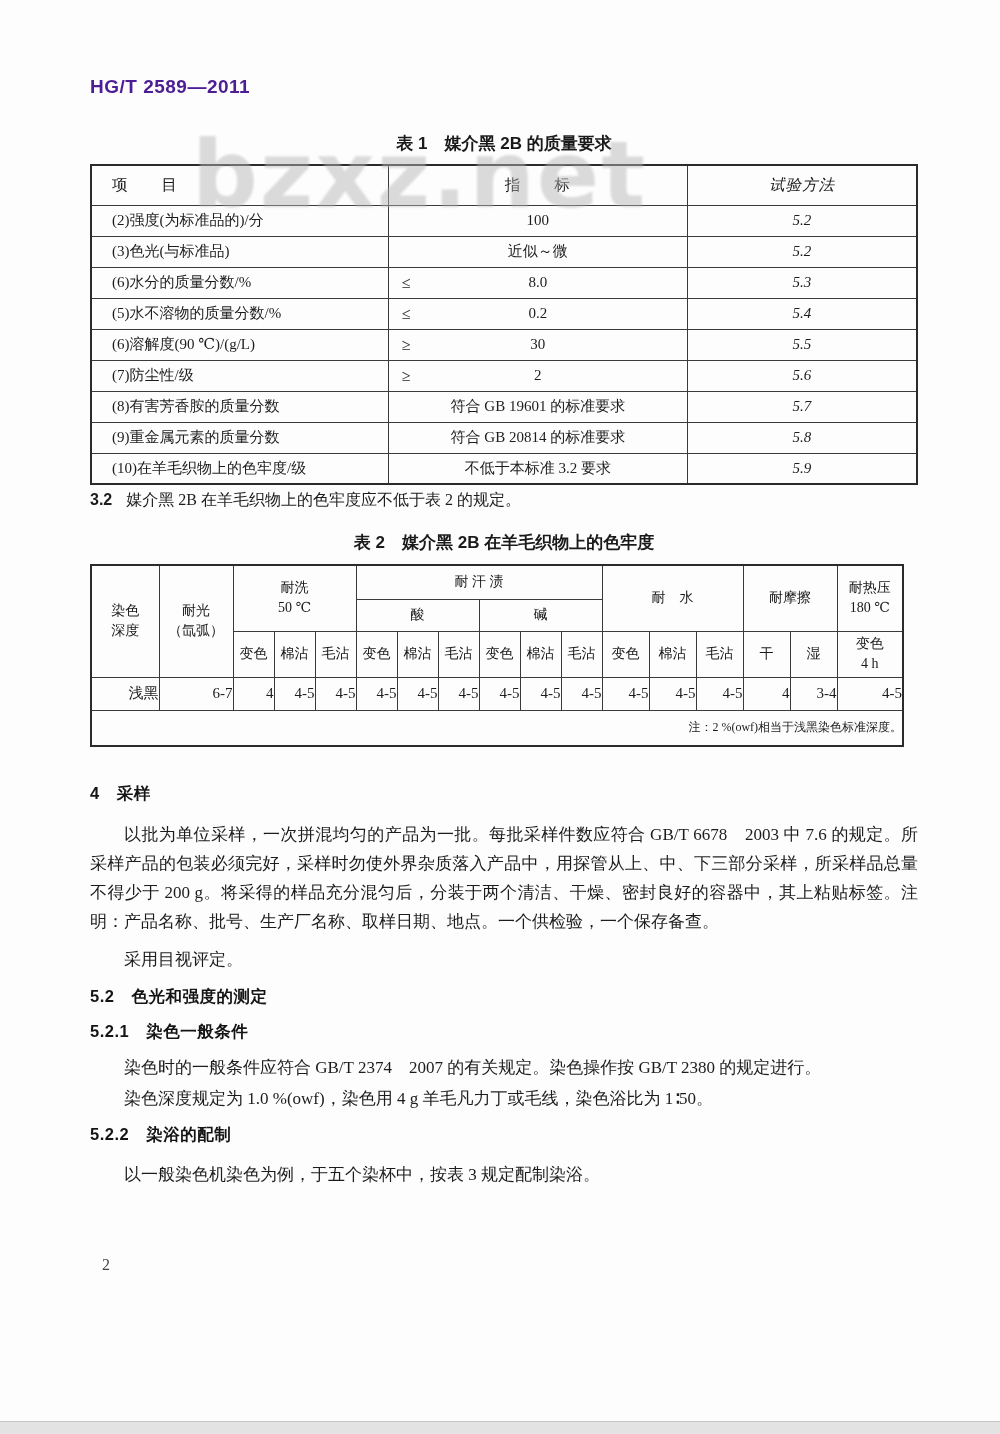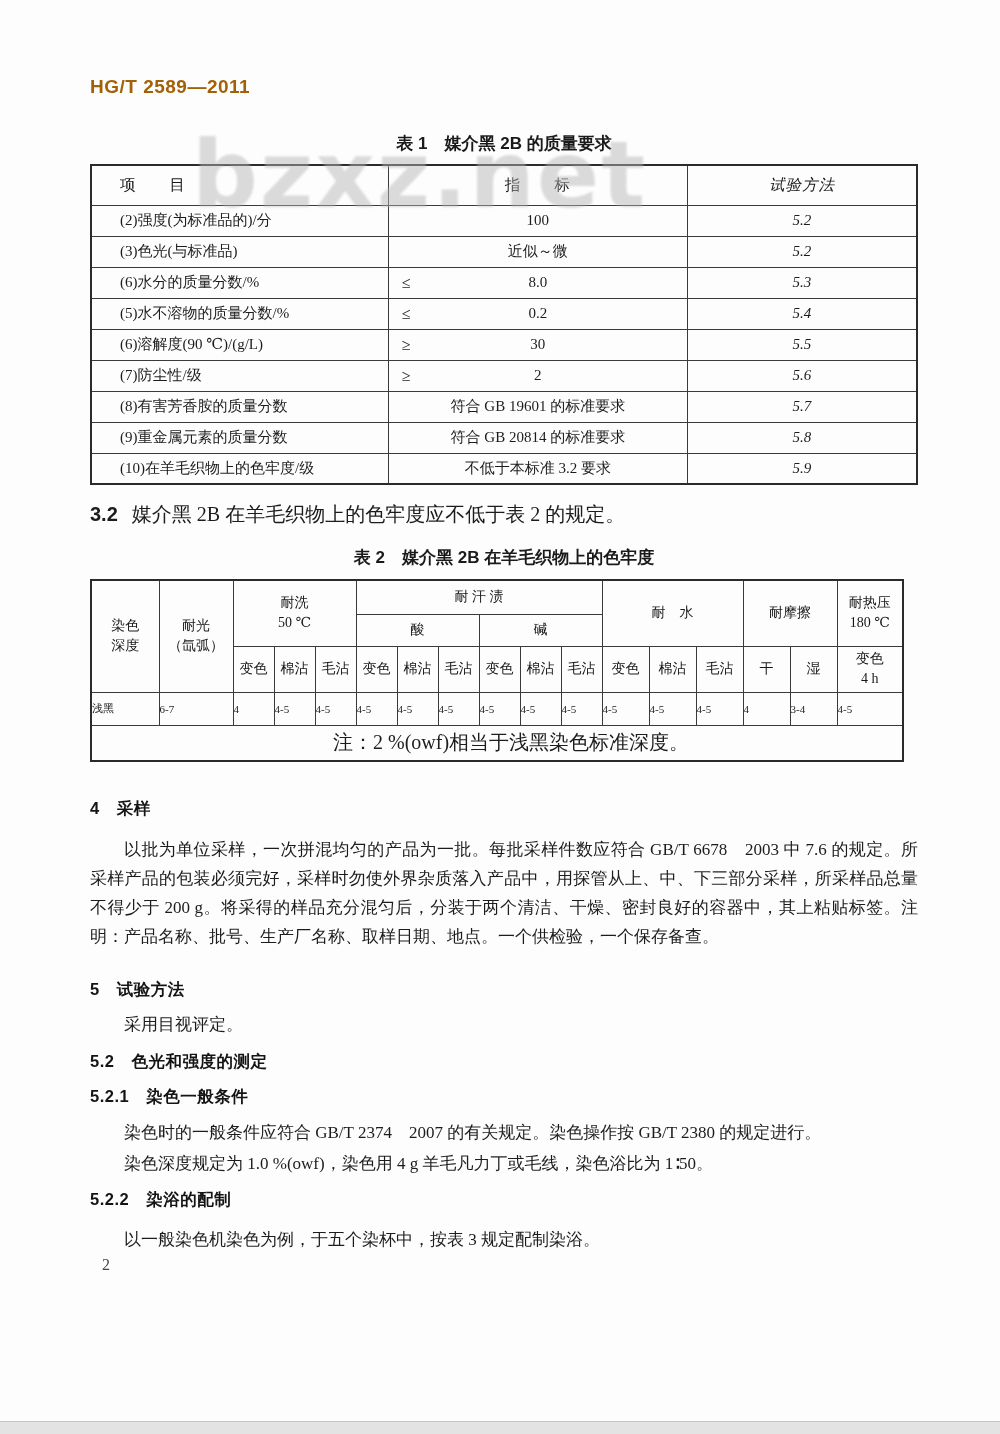--- a/index.html
+++ b/index.html
@@ -10,69 +10,69 @@
     font-family:"Liberation Serif","DejaVu Serif",serif;
     color:#1d1d1d;
     position:relative;
     overflow:hidden;
   }
   .page { position:relative; width:1000px; height:1434px; }
   .content { padding:76px 82px 0 90px; position:relative; z-index:2; }
 
   .doc-code {
     font-family:"Liberation Sans","DejaVu Sans",sans-serif;
-    font-weight:bold; font-size:19px; color:#a16207; letter-spacing:0.5px;
+    font-weight:bold; font-size:19px; color:#4c1d95; letter-spacing:0.5px;
   }
 
   .tbl-title {
     text-align:center; font-weight:bold; font-size:17px;
     font-family:"Liberation Sans","DejaVu Sans",sans-serif;
     color:#1a1a1a;
   }
   .t1-title { margin-top:34px; }
   .t2-title { margin-top:17px; }
 
   table { border-collapse:collapse; background:transparent; }
   th, td { border:1px solid #3a3a3a; }
 
   
   .table1 { margin-top:9px; width:828px; border:2px solid #2b2b2b; table-layout:fixed; }
   .table1 th {
     height:40px; font-size:15.5px; font-weight:normal; text-align:center;
     letter-spacing:1px; color:#181818;
   }
   .table1 td { height:31px; font-size:15px; color:#1c1c1c; }
-  .table1 .c-item { width:36%; text-align:left; padding-left:28px; }
+  .table1 .c-item { width:36%; text-align:left; padding-left:20px; }
   .table1 .c-ind  { width:36.2%; text-align:center; position:relative; }
   .table1 .c-meth { width:27.8%; text-align:center;font-style:italic; }
   .table1 .op {
     position:absolute; left:13px; top:50%; transform:translateY(-50%);
     font-size:16px;
   }
 
   
   .table2 { margin-top:10px; width:812px; border:2px solid #2b2b2b; table-layout:fixed; }
   .table2 th {
     font-size:14px; font-weight:normal; text-align:center; color:#181818;
     line-height:1.45;
   }
-  .table2 td { font-size:11px; text-align:left; color:#1c1c1c; }
+  .table2 td { font-size:15px; text-align:right; color:#1c1c1c; }
   .table2 .r1 th { height:34px; }
   .table2 .r2 th { height:32px; }
   .table2 .r3 th { height:46px; }
   .table2 .r-data td { height:33px; }
-  .table2 .r-note td { height:36px; text-align:center; padding-left:28px; font-size:20px; }
+  .table2 .r-note td { height:36px; text-align:right; padding-left:28px; font-size:12px; }
   .pre { white-space:pre-line; }
 
   
   .para {
     font-size:17px; line-height:29px; text-align:justify;
     text-indent:2em; color:#1c1c1c;
   }
-  .line-3-2 { margin-top:15px; font-size:20px; }
+  .line-3-2 { font-size:16px; }
   .line-3-2 .num {
     font-family:"Liberation Sans","DejaVu Sans",sans-serif;
     font-weight:bold; margin-right:14px;
   }
   .heading {
     font-family:"Liberation Sans","DejaVu Sans",sans-serif;
     font-weight:bold; font-size:16.5px; color:#141414; letter-spacing:0.5px;
   }
   .h4   { margin-top:36px; }
   .p4   { margin-top:15px; }
@@ -260,21 +260,20 @@
         </tr>
         <tr class="r-note">
           <td colspan="17">注：2 %(owf)相当于浅黑染色标准深度。</td>
         </tr>
       </tbody>
     </table>
 
     <div class="heading h4">4　采样</div>
     <div class="para p4">以批为单位采样，一次拼混均匀的产品为一批。每批采样件数应符合 GB/T 6678　2003 中 7.6 的规定。所采样产品的包装必须完好，采样时勿使外界杂质落入产品中，用探管从上、中、下三部分采样，所采样品总量不得少于 200 g。将采得的样品充分混匀后，分装于两个清洁、干燥、密封良好的容器中，其上粘贴标签。注明：产品名称、批号、生产厂名称、取样日期、地点。一个供检验，一个保存备查。</div>
 
-    <div class="heading h5">5　试验方法</div>
 
     <div class="para p5-1">采用目视评定。</div>
 
     <div class="heading h5-2">5.2　色光和强度的测定</div>
 
     <div class="heading h5-2-1">5.2.1　染色一般条件</div>
     <div class="para p5-2-1a">染色时的一般条件应符合 GB/T 2374　2007 的有关规定。染色操作按 GB/T 2380 的规定进行。</div>
     <div class="para p5-2-1b">染色深度规定为 1.0 %(owf)，染色用 4 g 羊毛凡力丁或毛线，染色浴比为 1∶50。</div>
 
     <div class="heading h5-2-2">5.2.2　染浴的配制</div>

